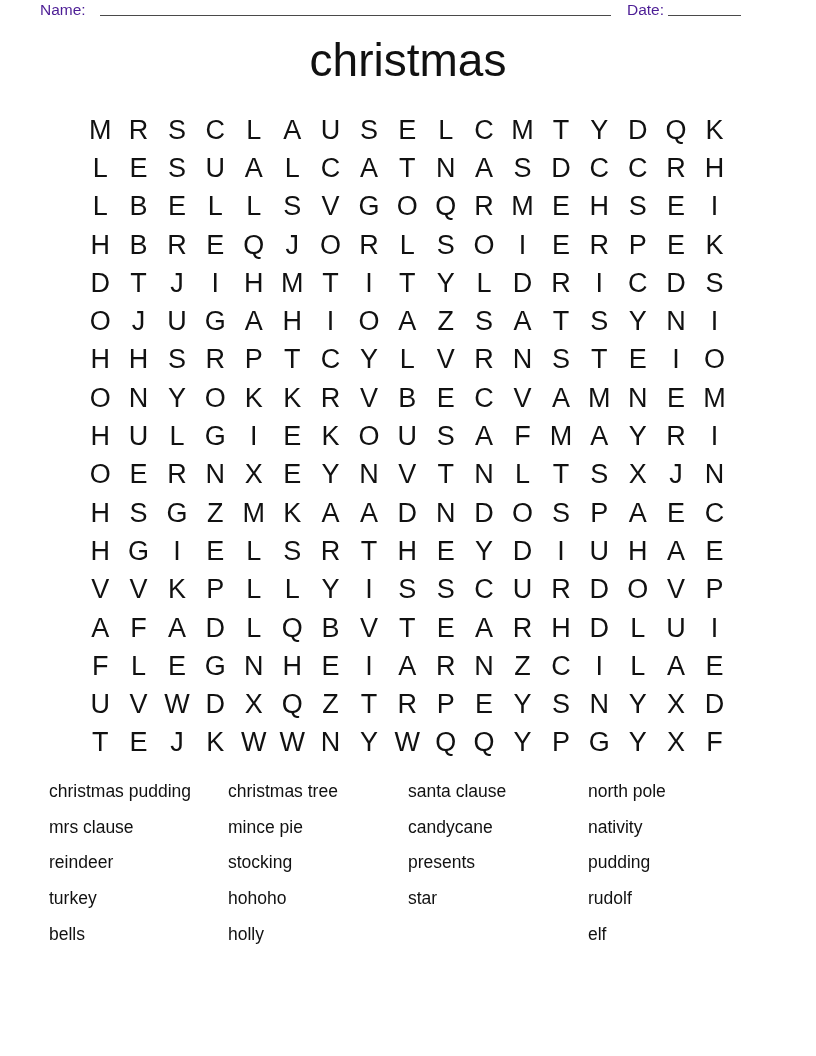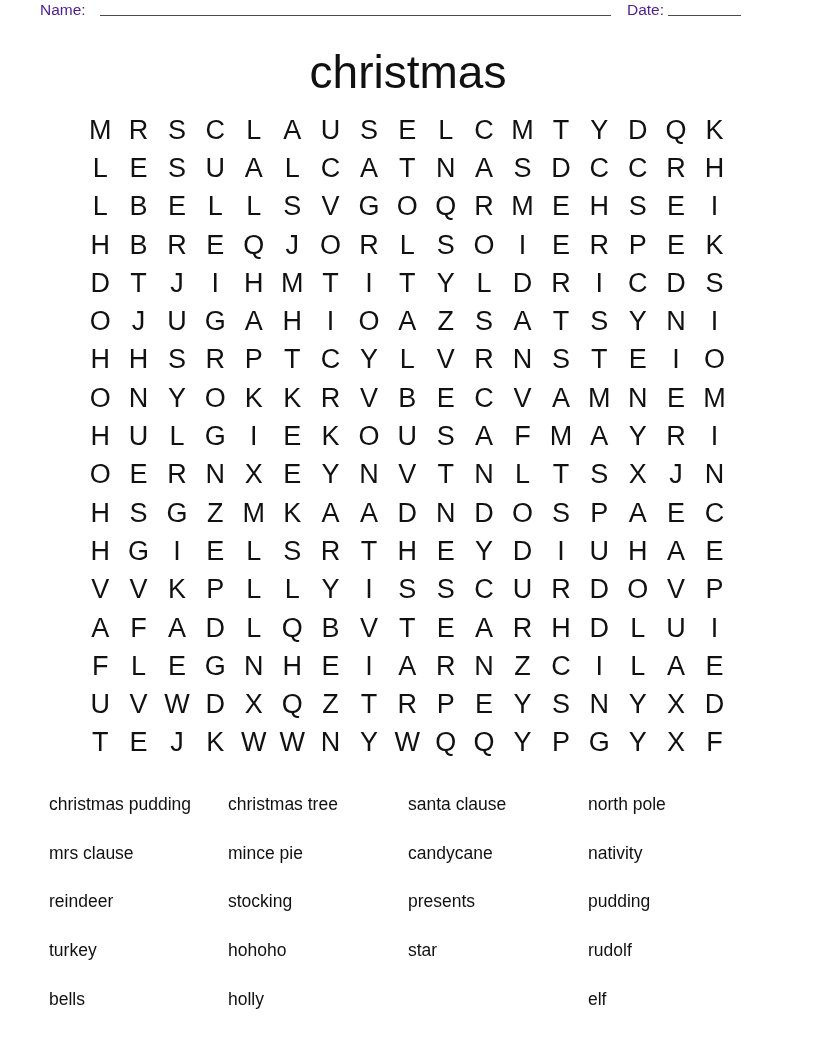--- a/index.html
+++ b/index.html
@@ -32,21 +32,20 @@
 
   
   .title {
     position: absolute;
     top: 33px; left: 0; width: 100%;
     text-align: center;
     font-size: 46px;
     font-weight: 500;
     letter-spacing: 0px;
     color: #111111;
-    margin-top: 12px;
   }
 
   
   .ws-grid {
     position: absolute;
     left: 81px; top: 111px;
     width: 653px; height: 651px;
     display: flex;
     flex-direction: column;
   }
@@ -74,21 +73,20 @@
   .word-col-1 { left: 49px; }
   .word-col-2 { left: 228px; }
   .word-col-3 { left: 408px; }
   .word-col-4 { left: 588px; }
   .word {
     height: 35.7px;
     line-height: 35.7px;
     font-size: 17.5px;
     color: #111111;
     white-space: nowrap;
-    margin-top: 13px;
   }
 </style>
 </head>
 <body>
 
 <div class="page">
 
   <span class="hdr-label name-label">Name:</span>
   <span class="write-line name-line"></span>
 

